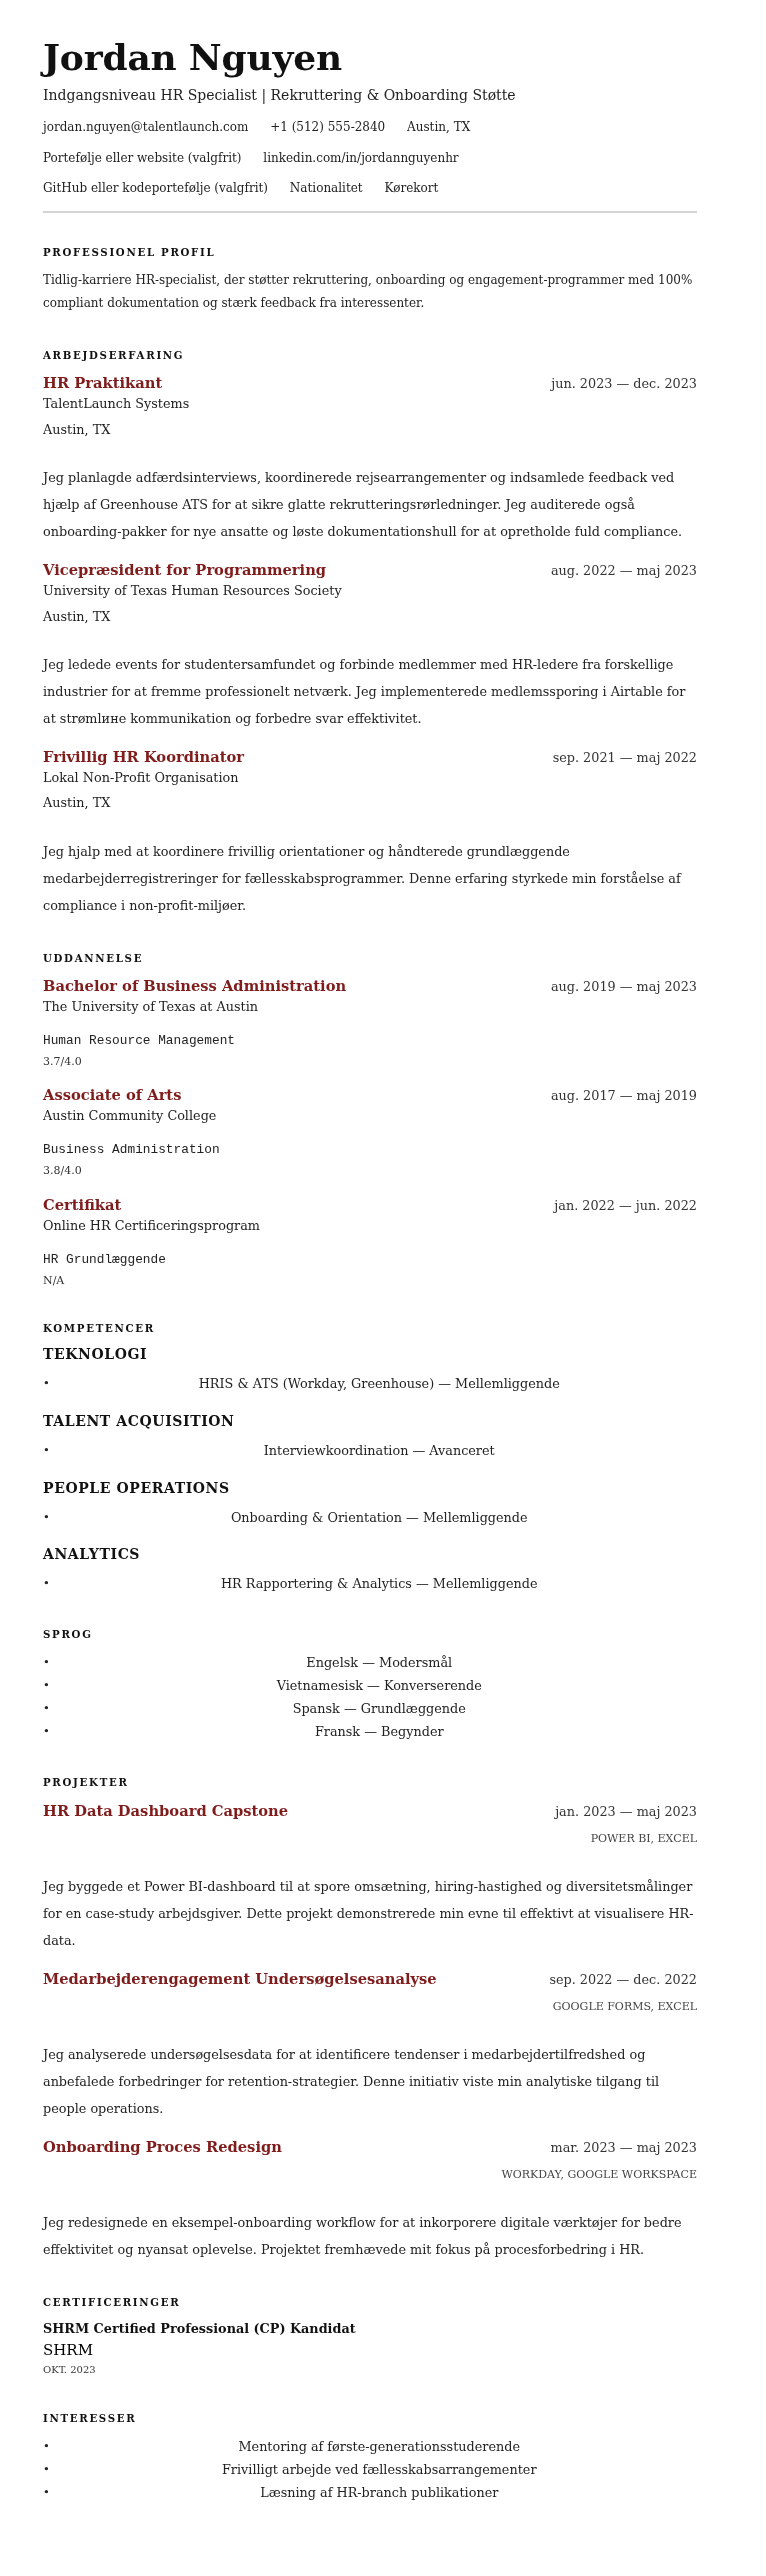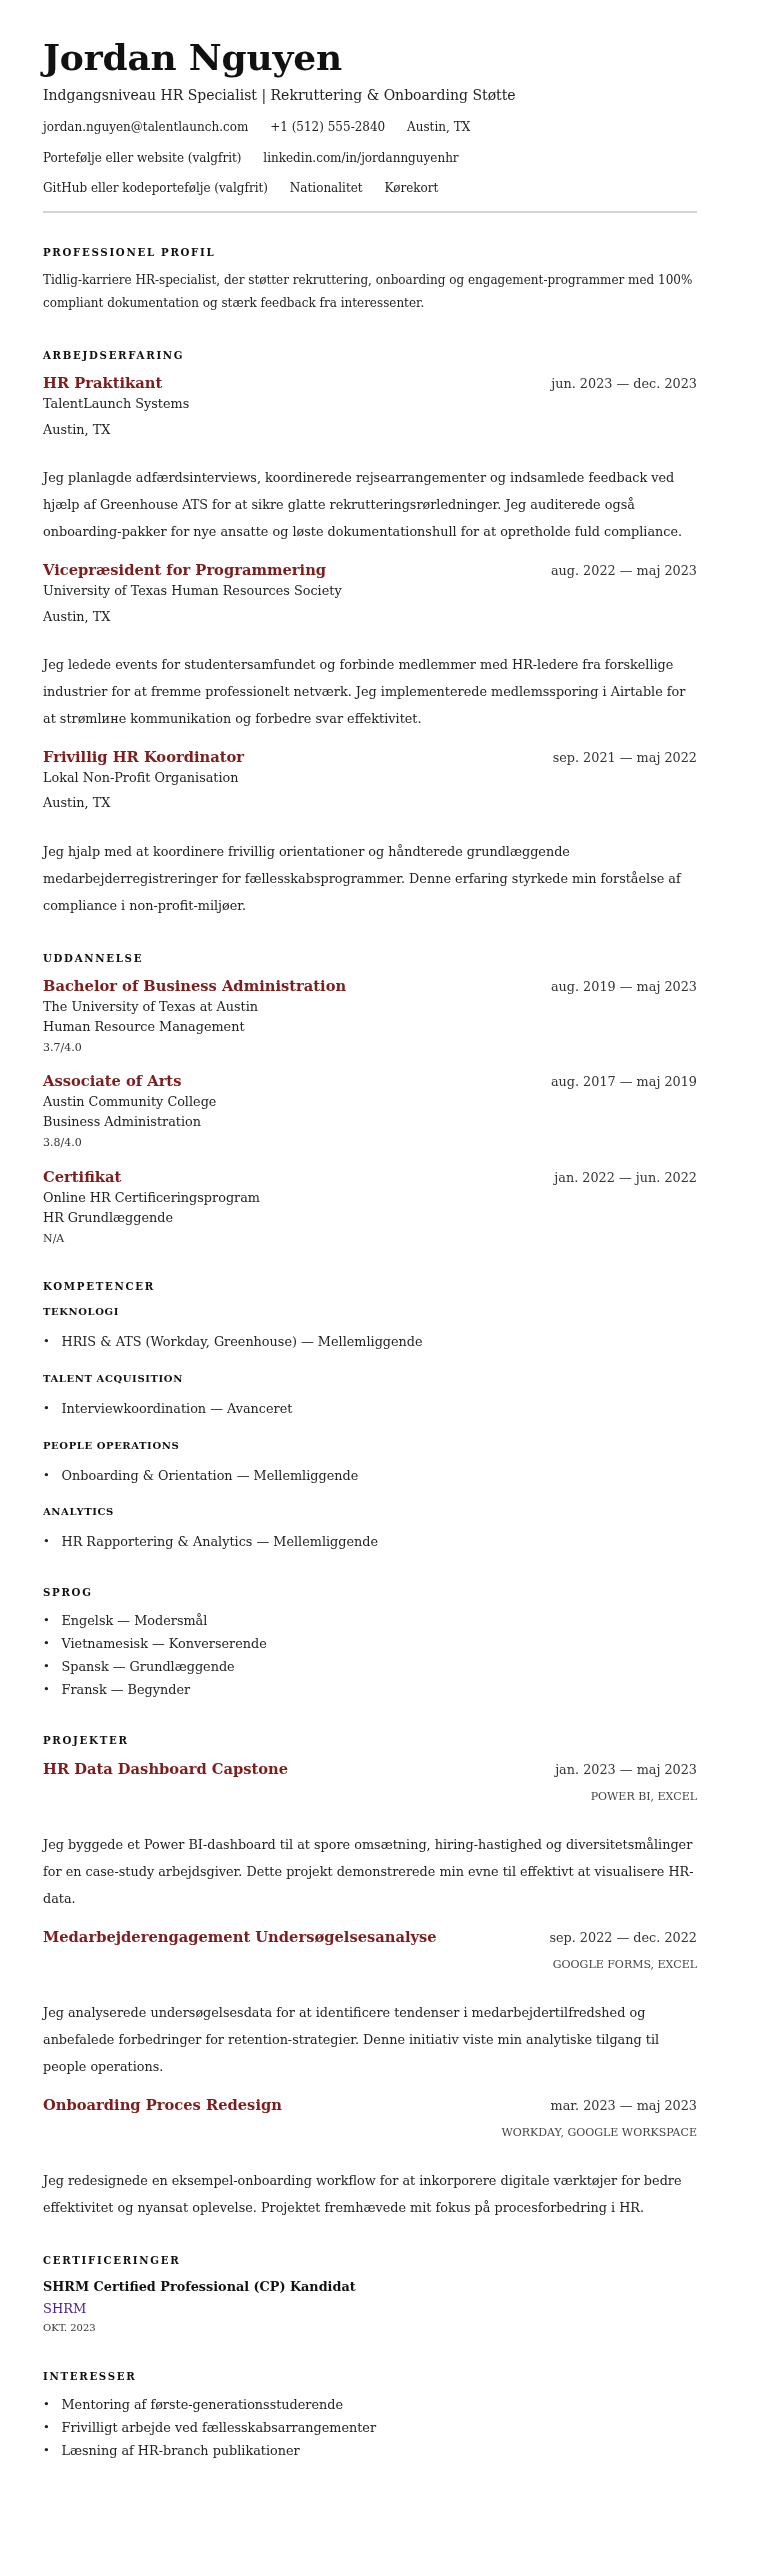--- a/index.html
+++ b/index.html
@@ -19,30 +19,30 @@
     text-transform: uppercase; margin: 32px 0 10.2px 0; line-height: 14px;
   }
   .profile-text { font-size: 12px; line-height: 23.6px; color: #222; margin: 0; }
   .entry { margin-bottom: 14px; }
   .entry-head { display: flex; justify-content: space-between; align-items: baseline; }
   .entry-title { font-size: 14.7px; font-weight: bold; color: #7f1d1d; line-height: 22px; }
   .entry-date { font-size: 12.8px; color: #333; line-height: 19px; }
   .entry-org { font-size: 12.8px; color: #222; line-height: 19px; }
   .entry-loc { font-size: 12.8px; color: #222; line-height: 19px; margin-top: 6.4px; }
   .entry-desc { font-size: 12.8px; line-height: 27px; color: #222; margin: 25.5px 0 0 0; }
-  .edu-field { font-size: 12.8px; color: #222; line-height: 19px; margin-top: 1px; }
+  .edu-field { font-size: 12.8px; color: #222; line-height: 19px; margin-top: 15px; font-family: Liberation Mono, monospace; }
   .edu-gpa { font-size: 11px; color: #333; line-height: 16.6px; margin-top: 3.8px; }
   .proj-tech { font-size: 11px; color: #444; line-height: 16.6px; margin-top: 9px; text-transform: uppercase; text-align: right; }
-  .subheading { font-size: 10px; font-weight: bold; letter-spacing: 0.6px; color: #111; margin: 16.6px 0 9px 0; line-height: 18px; }
+  .subheading { font-size: 14px; font-weight: bold; letter-spacing: 0.6px; color: #111; margin: 16.6px 0 9px 0; line-height: 18px; }
   .subheading.first { margin-top: 5.1px; }
   ul.bullets { margin: 0; padding: 0 0 0 0; list-style: none; }
-  ul.bullets li { font-size: 12.8px; color: #222; line-height: 23px; position: relative; padding-left: 18.5px; }
+  ul.bullets li { font-size: 12.8px; color: #222; line-height: 23px; position: relative; padding-left: 18.5px; text-align: center; }
   ul.bullets li::before { content: "•"; position: absolute; left: 0; top: 0; font-size: 11.5px; }
   .cert-title { font-size: 12.8px; font-weight: bold; color: #111; line-height: 19px; }
-  .cert-issuer { font-size: 13px; color: #4c1d95; line-height: 19px; margin-top: 2.6px; }
+  .cert-issuer { font-size: 15px; color: #000000; line-height: 19px; margin-top: 2.6px; }
   .cert-date { font-size: 10px; color: #333; line-height: 16.6px; margin-top: 2.6px; text-transform: uppercase; }
 </style>
 </head>
 <body>
 
 <div class="page">
 
   <header>
     <h1 class="name">Jordan Nguyen</h1>
     <div class="subtitle">Indgangsniveau HR Specialist | Rekruttering &amp; Onboarding Støtte</div>

